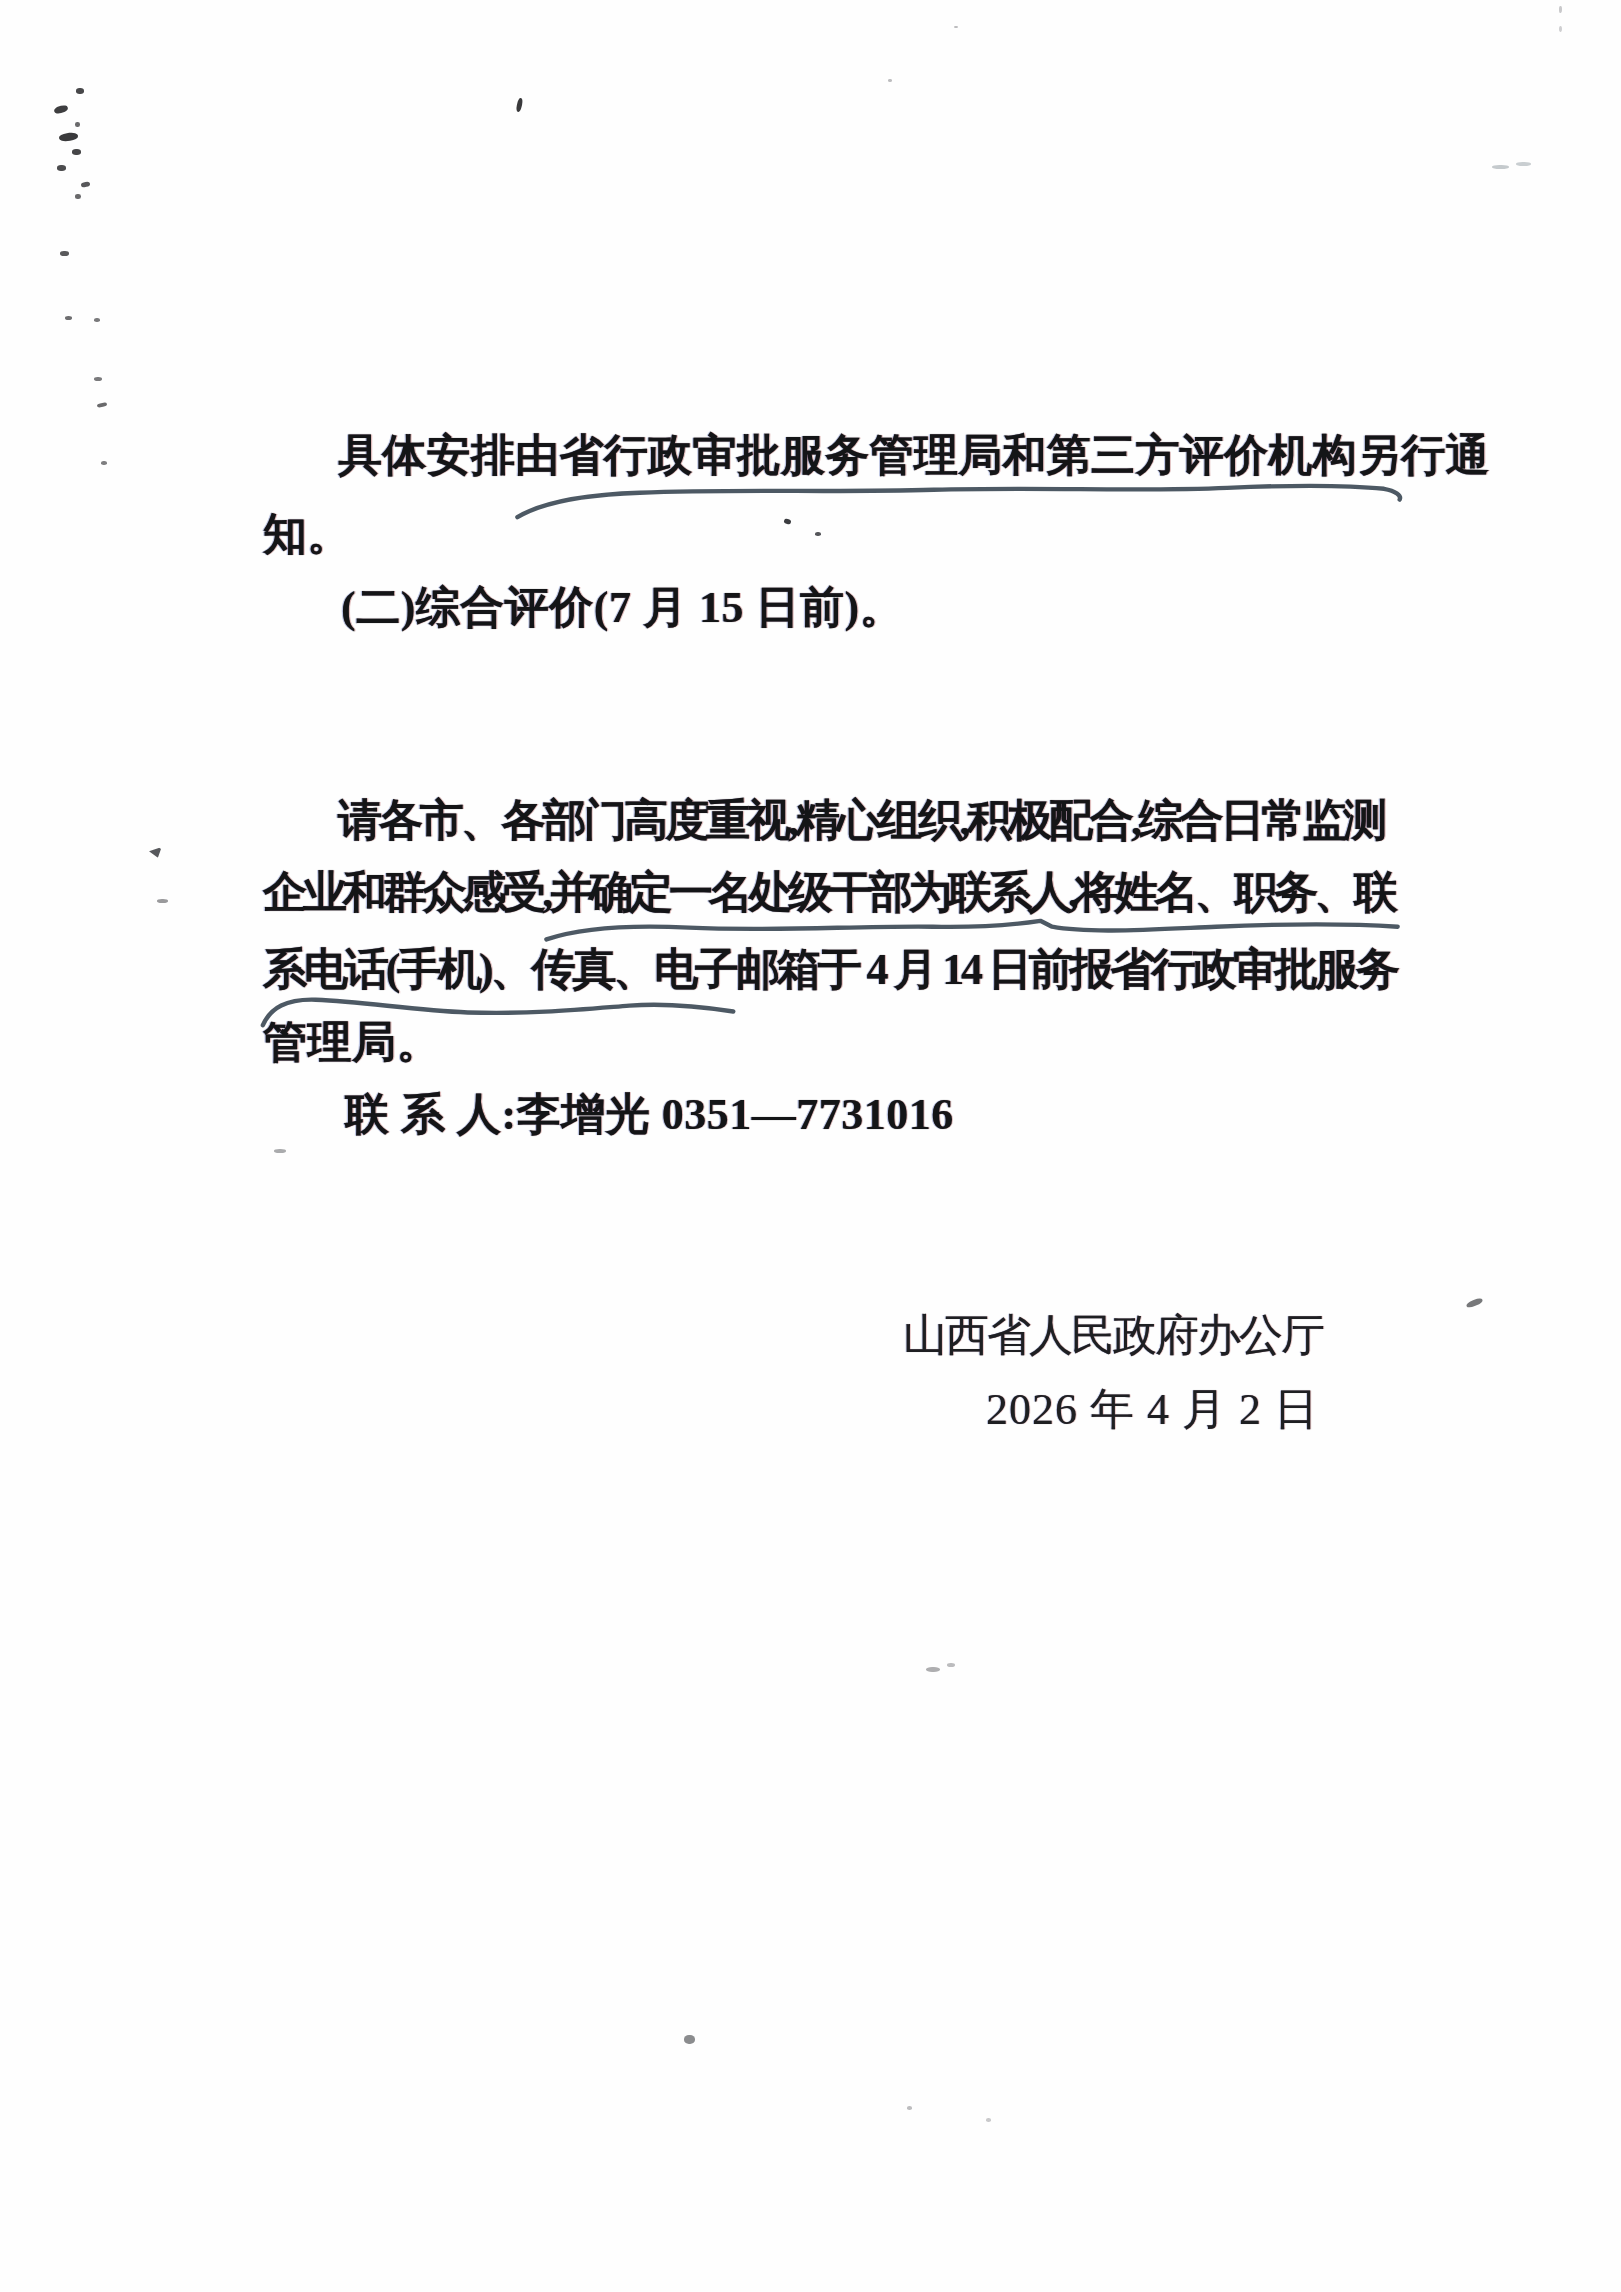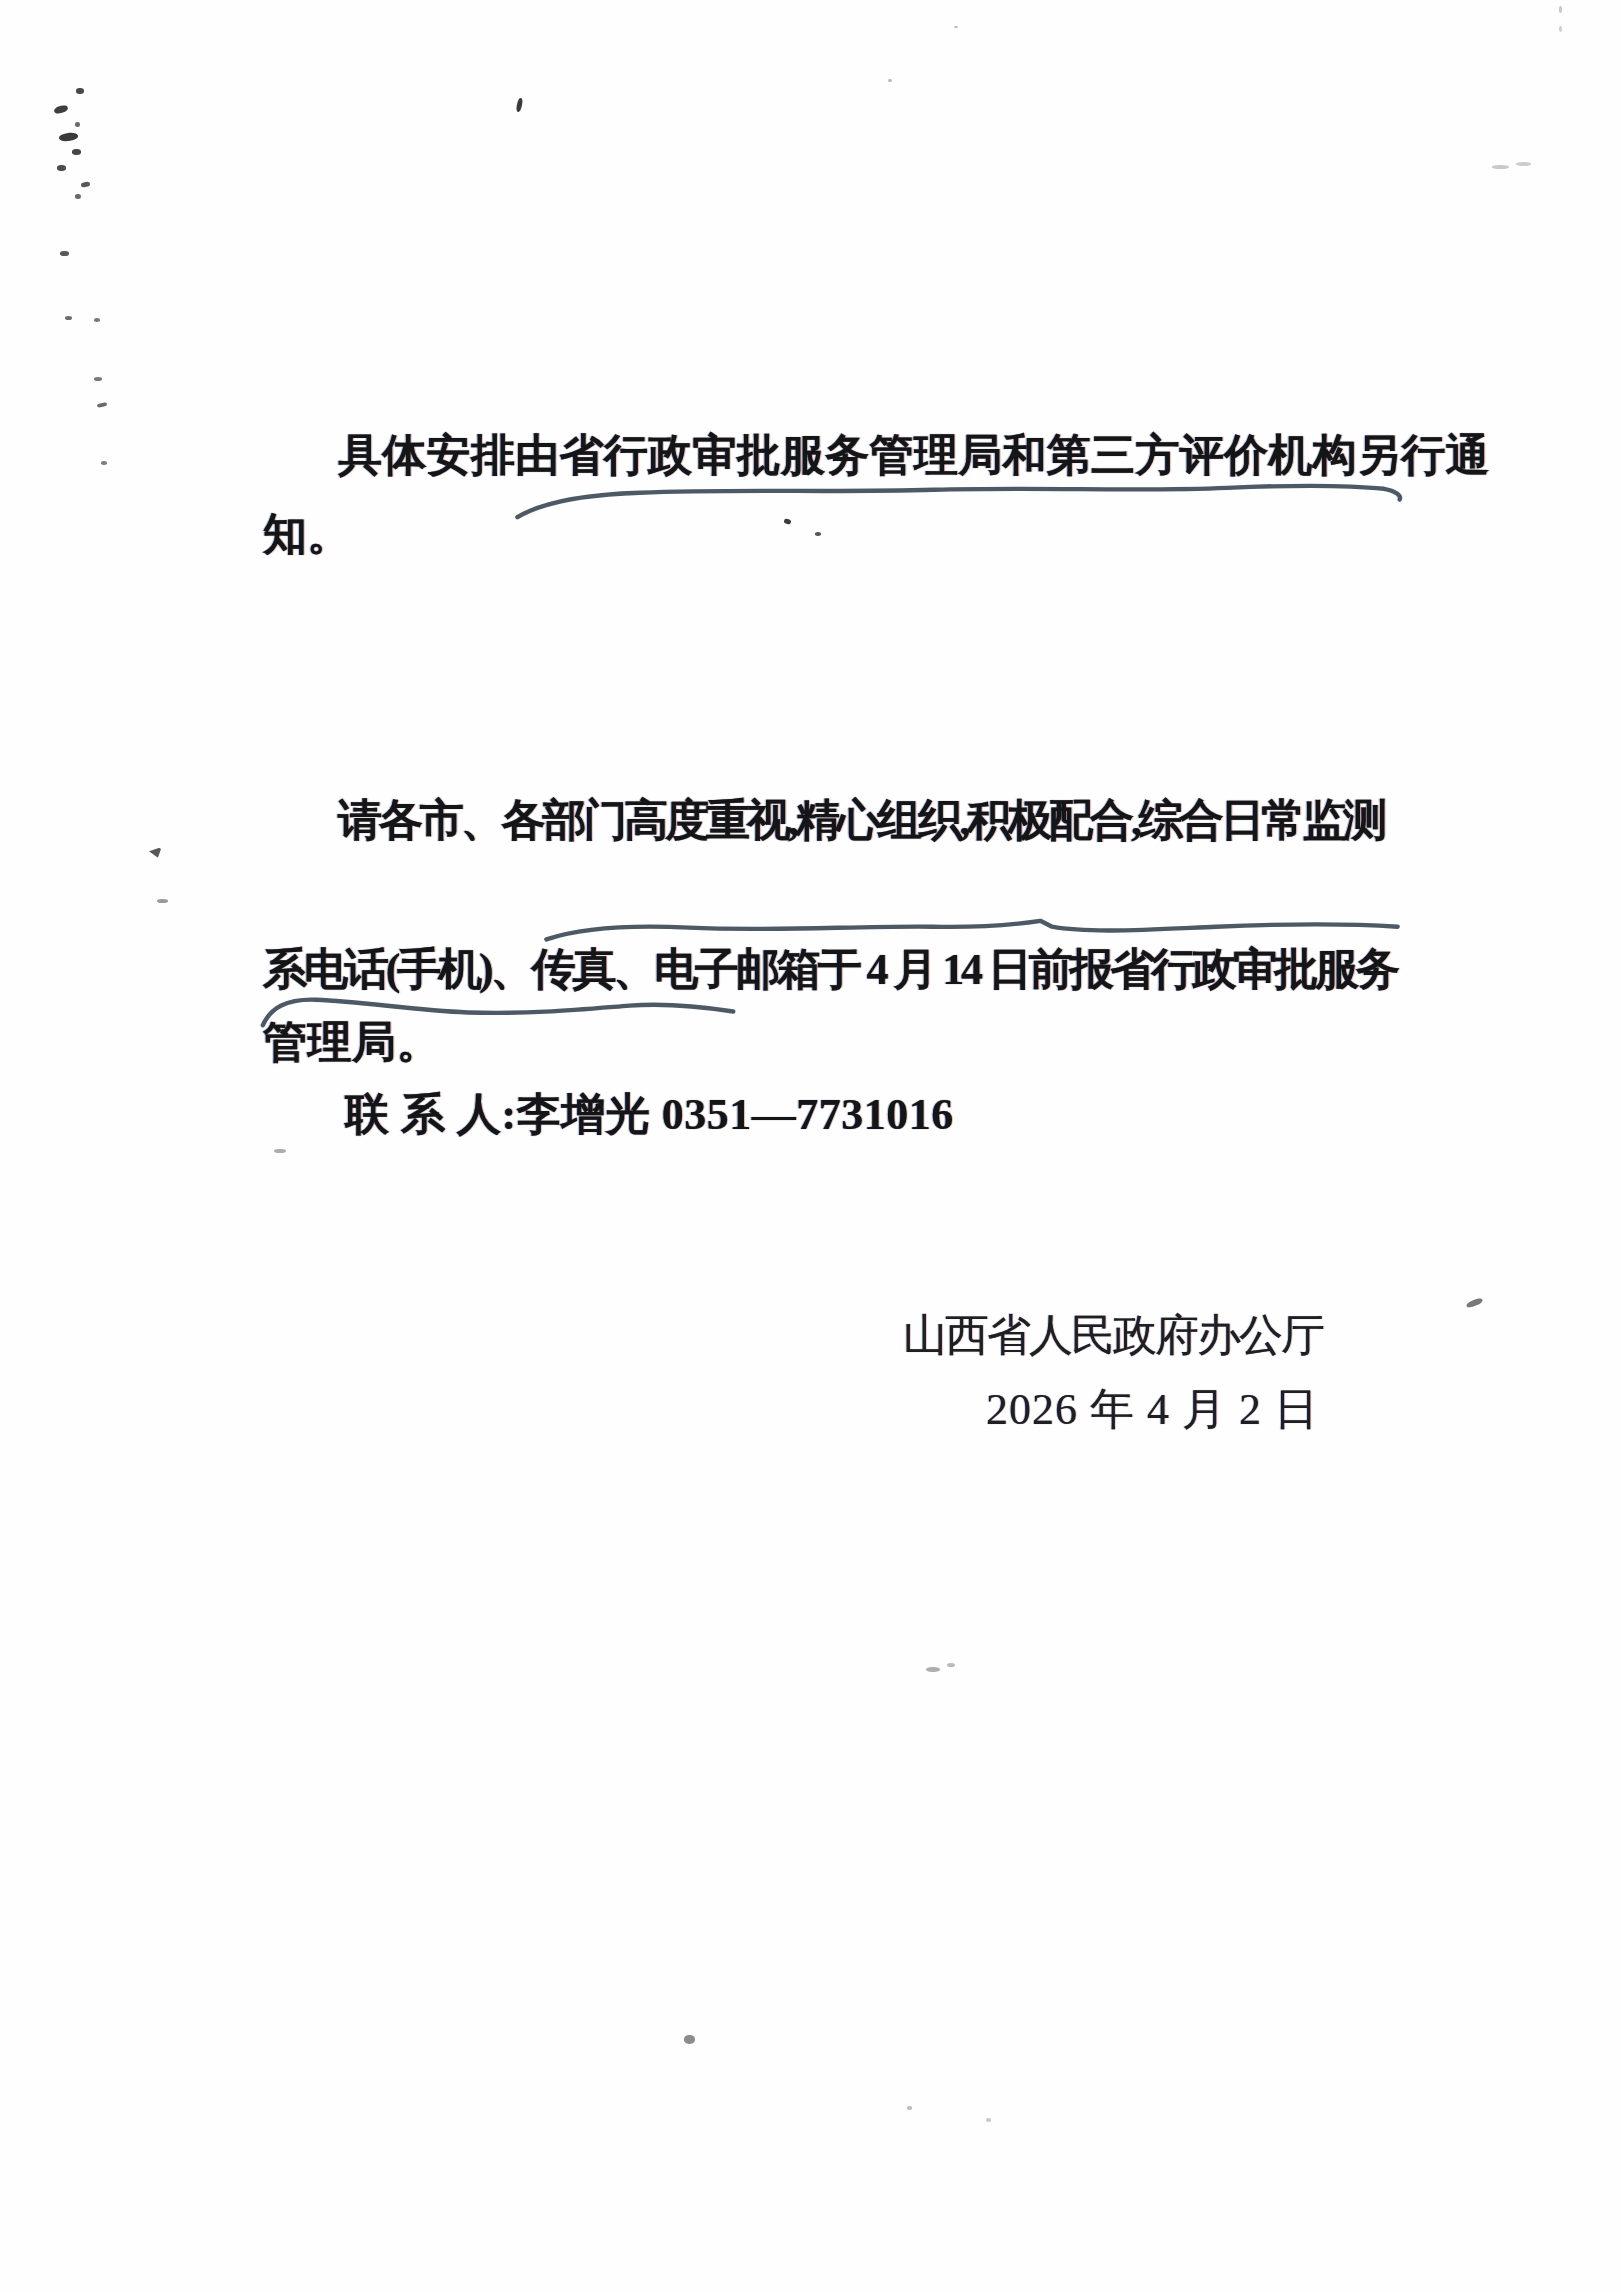--- a/index.html
+++ b/index.html
@@ -31,25 +31,27 @@
 </style>
 </head>
 <body>
 
 <div class="page">
 
   <div class="line bold" style="left:338px;top:432px;letter-spacing:0.3px">具体安排由省行政审批服务管理局和第三方评价机构另行通</div>
 
   <div class="line bold" style="left:263px;top:511px;">知。</div>
 
+  <div class="line bold" style="left:341px;top:584px;letter-spacing:0.5px">(二)综合评价(7 月 15 日前)。</div>
 
 
 
   <div class="line bold" style="left:338px;top:797px;letter-spacing:-3.1px">请各市、各部门高度重视,精心组织,积极配合,综合日常监测</div>
 
+  <div class="line bold" style="left:263px;top:869px;letter-spacing:-4.1px">企业和群众感受,并确定一名处级干部为联系人,将姓名、职务、联</div>
 
   <div class="line bold" style="left:263px;top:946px;letter-spacing:-3.1px">系电话(手机)、传真、电子邮箱于 4 月 14 日前报省行政审批服务</div>
 
   <div class="line bold" style="left:263px;top:1019px;letter-spacing:0.5px">管理局。</div>
 
   <div class="line bold" style="left:345px;top:1091px;letter-spacing:0.5px">联 系 人:李增光   0351—7731016</div>
 
 
   <div class="line" style="left:903px;top:1312px;letter-spacing:-2px">山西省人民政府办公厅</div>
 

